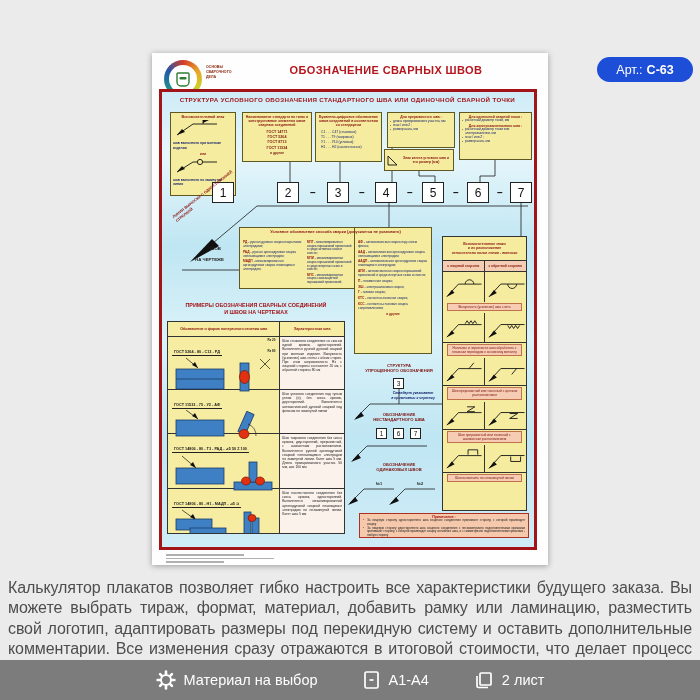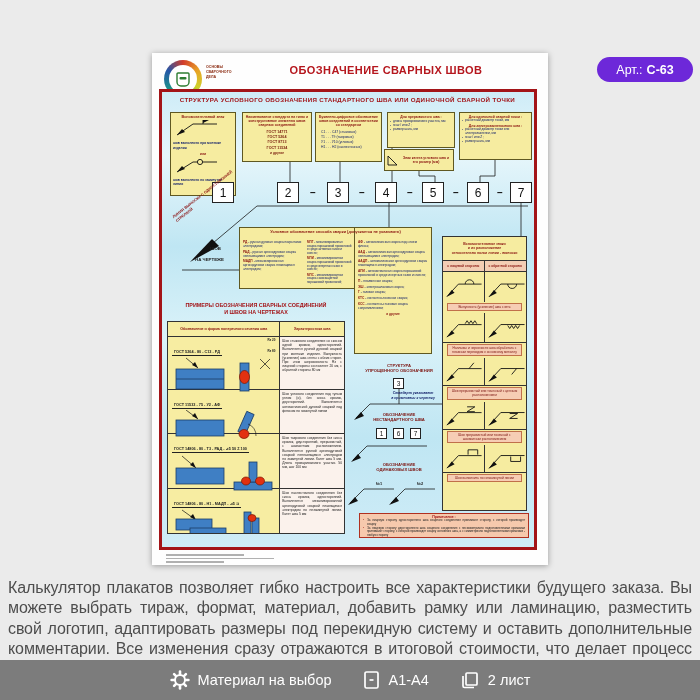--- a/index.html
+++ b/index.html
@@ -1,21 +1,21 @@
 <!DOCTYPE html>
 <html><head>
 <meta charset="utf-8">
 <style>
   html,body{margin:0;padding:0;background:#ebebeb;font-family:"Liberation Sans",sans-serif;}
   .canvas{position:relative;width:700px;height:700px;background:#ebebeb;overflow:hidden;}
   
   .topbar{position:absolute;left:0;top:0;width:700px;height:40px;background:#9c9c9c;display:flex;align-items:center;justify-content:center;box-shadow:0 1px 2px rgba(0,0,0,.15);}
   .topbar-title{color:#fff;font-size:17px;letter-spacing:.2px;}
   
-  .badge{position:absolute;left:597px;top:57px;width:96px;height:25px;background:#6d28d9;border-radius:13px;color:#fff;display:flex;align-items:center;justify-content:center;font-size:12.5px;}
+  .badge{position:absolute;left:597px;top:57px;width:96px;height:25px;background:#1d4ed8;border-radius:13px;color:#fff;display:flex;align-items:center;justify-content:center;font-size:12.5px;}
   .badge b{margin-left:4px;font-weight:bold;}
   
   .poster{position:absolute;left:152px;top:53px;width:396px;height:512px;background:#fefefe;box-shadow:0 1px 6px rgba(0,0,0,.35);}
   .poster *{box-sizing:border-box;}
   .logo{position:absolute;left:12px;top:7px;width:38px;height:38px;border-radius:50%;background:conic-gradient(#d23b2a,#e8a325,#cfd12c,#2e9e3f,#1f8d8d,#2456a8,#d23b2a);display:flex;align-items:center;justify-content:center;}
   .logo-in{width:28px;height:28px;border-radius:50%;background:#fff;display:flex;align-items:center;justify-content:center;}
   .logo-text{position:absolute;left:54px;top:12px;width:36px;font-size:3.6px;font-weight:bold;color:#8a2a10;line-height:1.35;}
   .ptitle{position:absolute;left:84px;top:11px;width:300px;text-align:center;font-size:11px;font-weight:bold;color:#b5161d;letter-spacing:.4px;}
   .frame{position:absolute;left:7px;top:36px;width:378px;height:461px;border:3px solid #a31418;background:linear-gradient(180deg,#cfecf7 0%,#e6f6fb 14%,#bfe6f3 34%,#daf2f9 54%,#bfe6f3 76%,#cfecf7 100%);}
   .fi{position:absolute;overflow:hidden;}
@@ -68,21 +68,21 @@
   .sgline{border-bottom:1px solid #333;}
   
   .pnote{left:197px;top:421px;width:170px;height:25px;background:#f6c9ad;border:1px solid #b03020;padding:1px 3px;}
   .pnote-title{text-align:center;font-size:3.5px;font-weight:bold;color:#9e1010;}
   .pnote-item{font-size:3px;line-height:1.25;color:#222;text-align:justify;position:relative;padding-left:4px;}
   .pnote-item::before{content:"•";position:absolute;left:0;top:0;color:#9e1010;}
   .credit-bar{position:absolute;height:1.5px;background:#b0b0b0;}
   
   .desc{position:absolute;left:8px;top:578px;width:684px;margin:0;font-size:16px;line-height:1.28;color:#4d4d4d;text-align:justify;letter-spacing:-.1px;}
   
-  .bottombar{position:absolute;left:0;top:660px;width:700px;height:40px;background:#7c7c7c;display:flex;align-items:center;justify-content:center;gap:30px;}
+  .bottombar{position:absolute;left:0;top:660px;width:700px;height:40px;background:#7c7c7c;display:flex;align-items:center;justify-content:center;gap:44px;}
   .chip{display:flex;align-items:center;gap:8px;color:#fff;font-size:14.5px;}
   .chip svg{display:block;}
 </style>
 </head>
 <body>
 
 <div class="canvas">
 
 
   <div class="badge">

